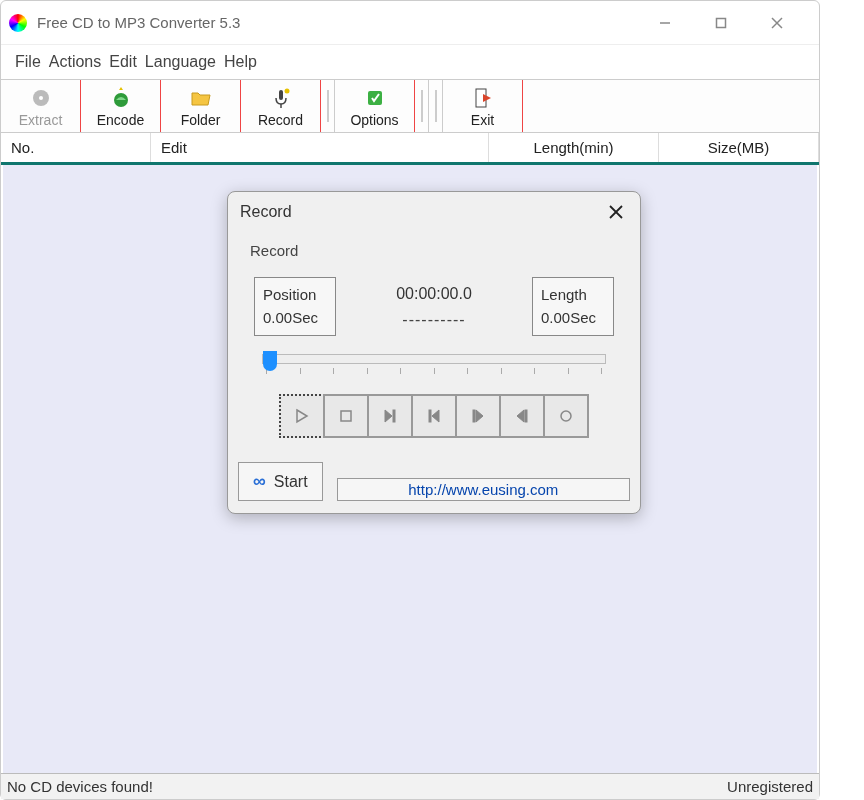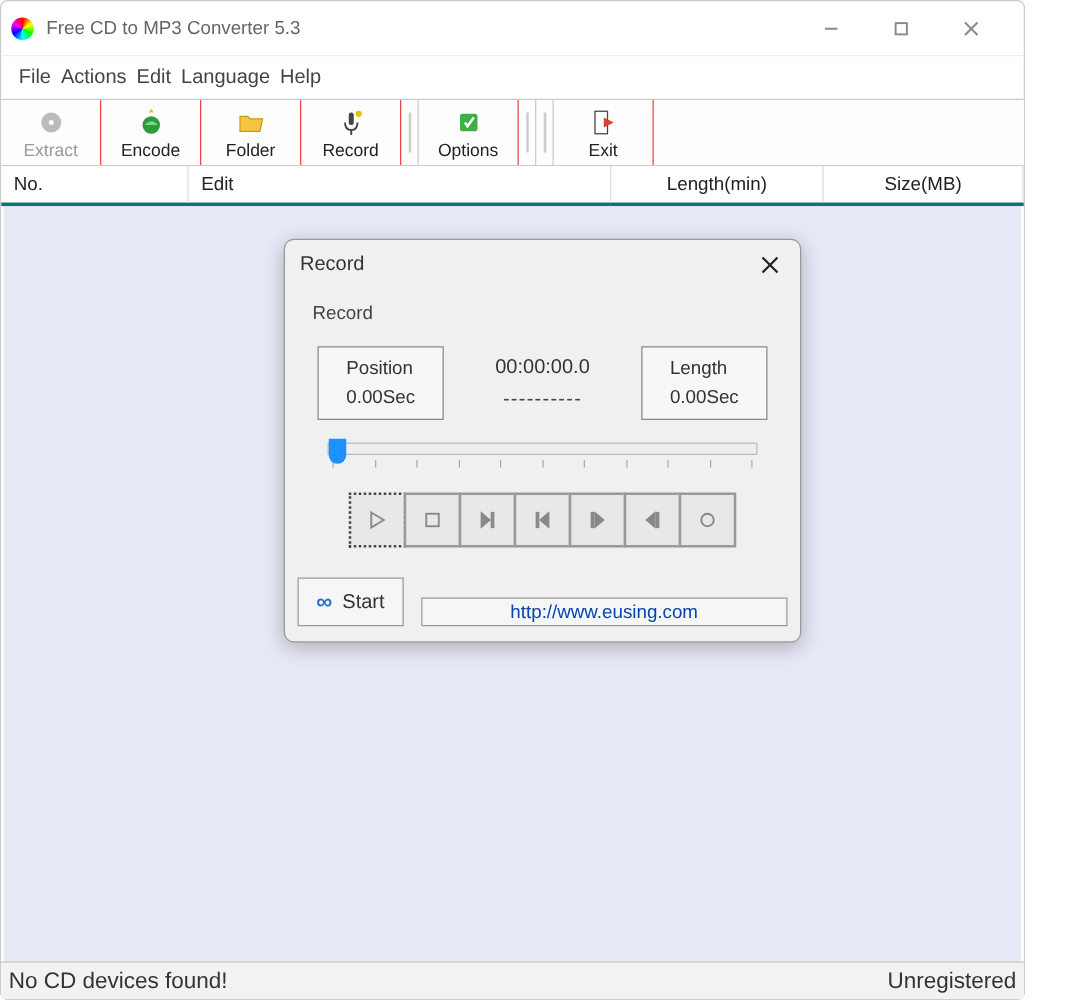--- a/index.html
+++ b/index.html
@@ -106,21 +106,21 @@
   flex: 1;
   background: #e8e9f7;
   border-left: 2px solid #fff;
   border-right: 2px solid #fff;
 }
 
 .statusbar {
   display: flex;
   border-top: 1px solid #bbb;
   background: #f2f2f2;
-  font-size: 18px;
+  font-size: 15px;
   padding: 4px 6px;
 }
 .statusbar .left { flex: 1; }
 
 
 .dialog {
   position: absolute;
   left: 226px;
   top: 58px;
   width: 414px;
@@ -144,21 +144,21 @@
 
 .readout-row {
   display: flex;
   justify-content: space-between;
   align-items: stretch;
   padding: 0 10px;
 }
 .box {
   border: 1px solid #888;
   background: #f7f7f7;
-  padding: 6px 22px;
+  padding: 6px 8px;
   font-size: 15px;
   min-width: 82px;
   text-align: left;
 }
 .box div { line-height: 1.5; }
 .center-read {
   flex: 1;
   display: flex;
   flex-direction: column;
   align-items: center;

